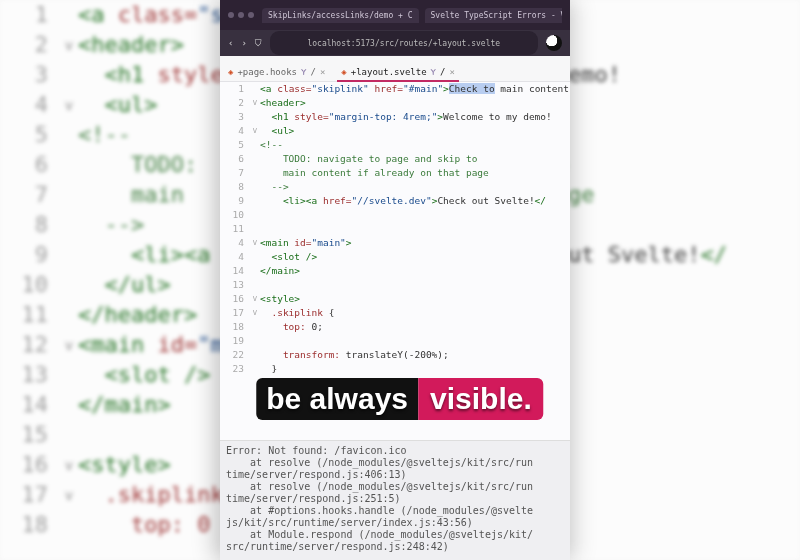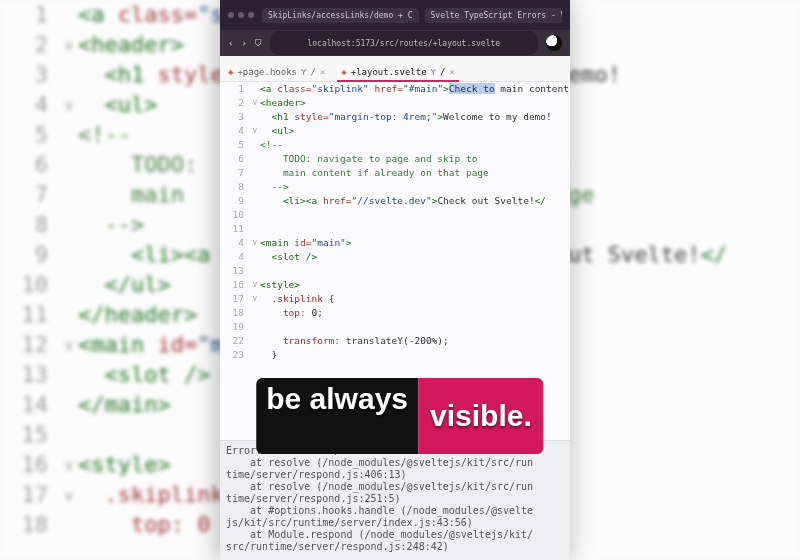--- a/index.html
+++ b/index.html
@@ -104,21 +104,21 @@
     position: absolute; z-index: 10;
     left: 50%; transform: translateX(-50%);
     top: 378px;
     font-family: 'Arial Black', 'Helvetica', sans-serif;
     font-weight: 900; font-size: 30px;
     color: #fff; display: flex; gap: 0;
     text-shadow: 0 2px 3px rgba(0,0,0,0.55);
     white-space: nowrap;
   }
   .cap-a { background: #111; padding: 4px 10px; border-radius: 6px 0 0 6px; text-align: center; }
-  .cap-b { background: #d21a5b; padding: 21px 12px; border-radius: 0 6px 6px 0; }
+  .cap-b { background: #d21a5b; padding: 4px 12px; border-radius: 0 6px 6px 0; }
   
   .caption2 {
     position: absolute; z-index: 4;
     left: 50%; transform: translateX(-50%);
     bottom: -22px;
     font-family: 'Arial Black', sans-serif; font-weight: 900;
     font-size: 56px; color: #fff; display: flex; gap: 0;
     filter: blur(2px); opacity: 0.9;
   }
   .caption2 .cap-a { border-radius: 10px 0 0 10px; padding: 6px 16px 40px 16px; }
@@ -315,20 +315,25 @@
           <span class="cln">4</span>
           <span class="cf">v</span>
           <span class="cc"><span class="tag">&lt;main</span> <span class="attr">id=</span><span class="str">"main"</span><span class="tag">&gt;</span></span>
         </div>
         <div class="crow">
           <span class="cln">4</span>
           <span class="cf"></span>
           <span class="cc">  <span class="tag">&lt;slot /&gt;</span></span>
         </div>
         <div class="crow">
+          <span class="cln">14</span>
+          <span class="cf"></span>
+          <span class="cc"><span class="tag">&lt;/main&gt;</span></span>
+        </div>
+        <div class="crow">
           <span class="cln">13</span>
           <span class="cf"></span>
           <span class="cc"></span>
         </div>
         <div class="crow">
           <span class="cln">16</span>
           <span class="cf">v</span>
           <span class="cc"><span class="tag">&lt;style&gt;</span></span>
         </div>
         <div class="crow">

